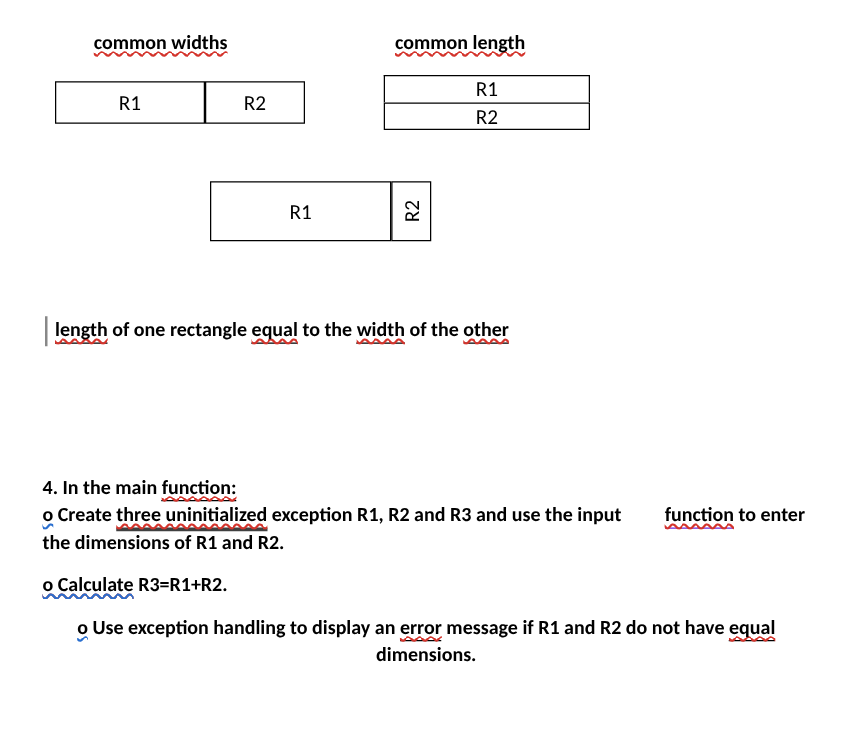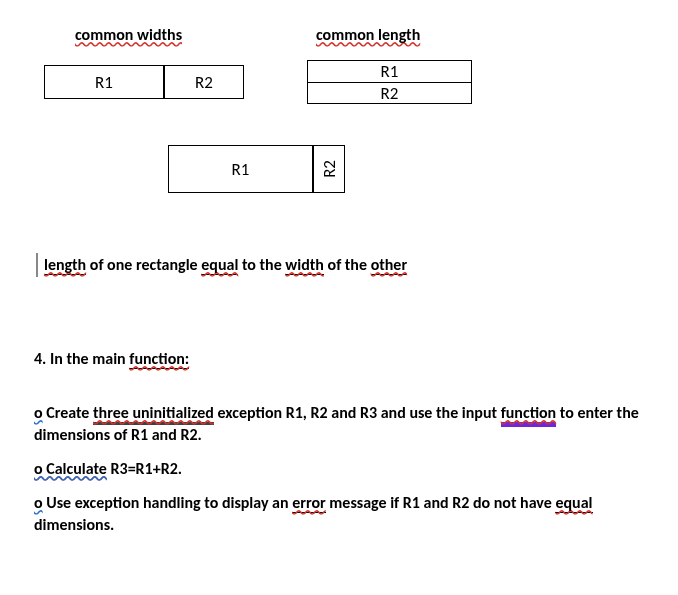--- a/index.html
+++ b/index.html
@@ -65,24 +65,24 @@
     #h1 { left: 75px; top: 25px; }
     #h2 { left: 316px; top: 25px; }
     #b1 { left: 44px; top: 65px; width: 120px; height: 34px; }
     #b2 { left: 164px; top: 65px; width: 80px; height: 34px; border-left: 1px solid #000;}
     #b3 { left: 307px; top: 60px; width: 165px; height: 22px; border-bottom: none;}
     #b4 { left: 307px; top: 82px; width: 165px; height: 22px; }
     #b5 { left: 168px; top: 145px; width: 145px; height: 48px; }
     #b6 { left: 313px; top: 145px; width: 32px; height: 48px; }
     #cap { left: 44px; top: 255px; right: 30px; }
     #cur { left: 36px; top: 253px; height: 24px; }
-    #p4 { top: 348px; }
+    #p4 { top: 380px; }
     #p4a { top: 402px; }
     #p4b { top: 458px; }
-    #p4c { top: 492px; }
+    #p4c { top: 492px; text-align: center; }
   </style>
 </head>
 <body>
 
 <div id="h1" class="heading">
   <span class="wavy">common widths</span>
 </div>
 <div id="h2" class="heading">
   <span class="wavy">common length</span>
 </div>
@@ -112,21 +112,21 @@
 
 <div id="cap" class="caption">
   <span class="wavy" style="text-decoration-line: underline; text-decoration-style: wavy; border-bottom:1px solid #000;">length</span><span> of one rectangle </span><span class="wavy" style="border-bottom:1px solid #000;">equal</span><span> to the </span><span class="wavy" style="border-bottom:1px solid #000;">width</span><span> of the </span><span class="wavy" style="border-bottom:1px solid #000;">other</span>
 </div>
 
 <div id="p4" class="body-text">
   <span>4. In the main </span><span class="wavy" style="border-bottom:1px solid #000;">function:</span>
 </div>
 
 <div id="p4a" class="body-text">
-  <span class="wavy-blue">o</span><span> Create </span><span class="wavy" style="border-bottom:3px solid #404040;">three uninitialized</span><span> exception R1, R2 and R3 and use the input </span><span class="wavy" style="border-bottom:5px solid #6d28d9;">function</span><span> to enter the dimensions of R1 and R2.</span>
+  <span class="wavy-blue">o</span><span> Create </span><span class="wavy" style="border-bottom:3px solid #404040;">three uninitialized</span><span> exception R1, R2 and R3 and use the input </span><span class="wavy" style="border-bottom:1px solid #6d28d9;margin-left:31px;">function</span><span> to enter the dimensions of R1 and R2.</span>
 </div>
 
 <div id="p4b" class="body-text">
   <span class="wavy" style="text-decoration-color:#d4342c;"><span class="wavy-blue">o Calculate</span></span><span> R3=R1+R2.</span>
 </div>
 
 <div id="p4c" class="body-text">
   <span class="wavy-blue">o</span><span> Use exception handling to display an </span><span class="wavy" style="border-bottom:1px solid #000;">error</span><span> message if R1 and R2 do not have </span><span class="wavy" style="border-bottom:1px solid #000;">equal</span><span> dimensions.</span>
 </div>
 

